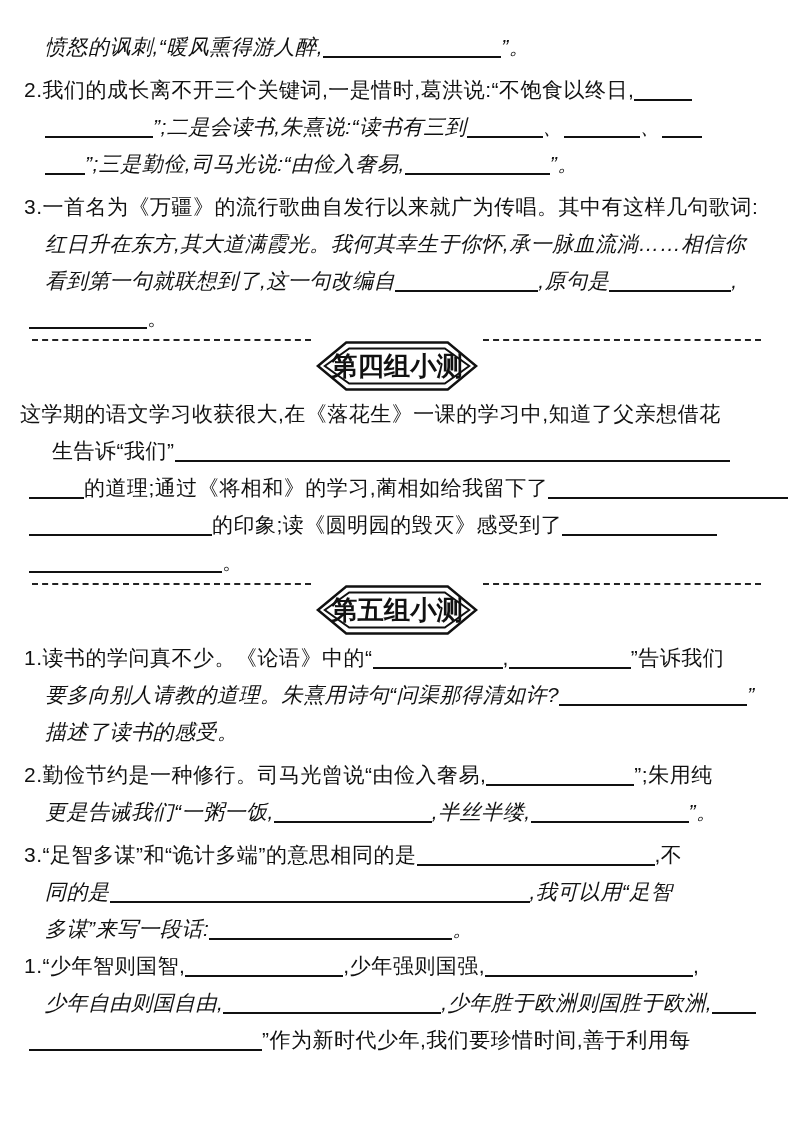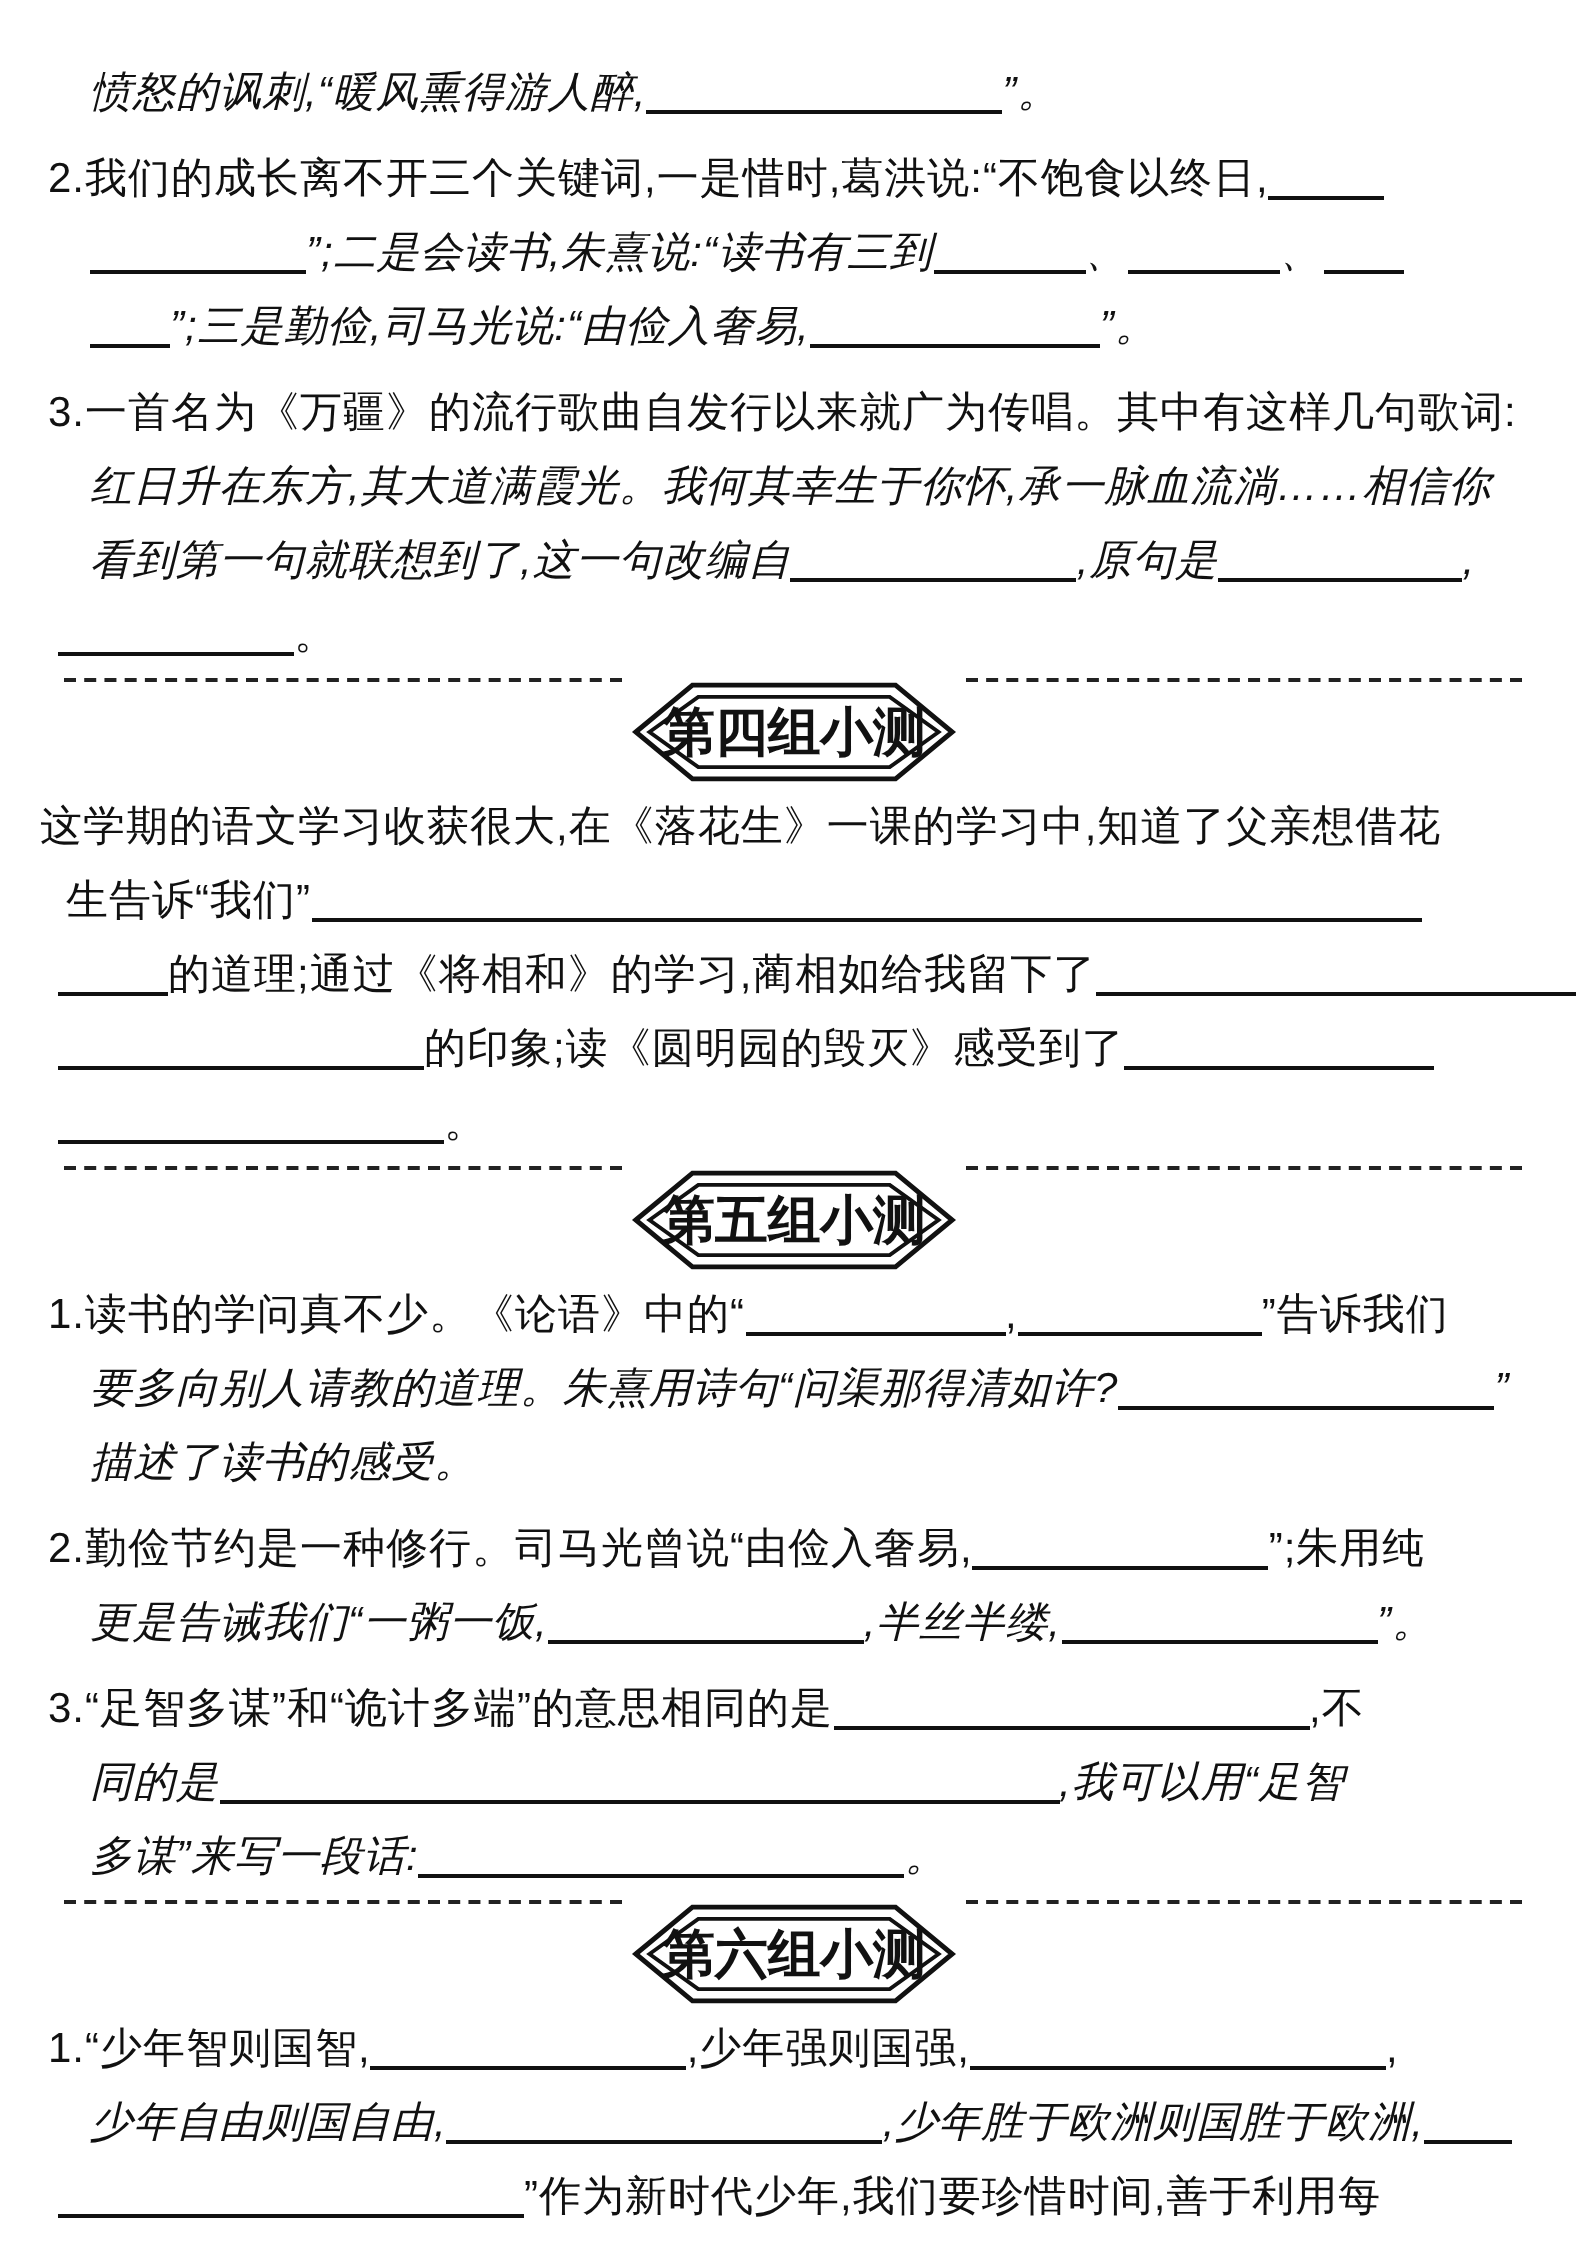--- a/index.html
+++ b/index.html
@@ -7,21 +7,21 @@
     width:793px;height:1122px;overflow:hidden;
     background:#ffffff;color:#111;
     font-family:"Liberation Sans","DejaVu Sans",sans-serif;
     font-size:21px;
   }
   .page{padding-top:28px;}
   .line{line-height:37px;height:37px;white-space:nowrap;}
   .line.new{margin-top:6px;}
   .ind-num{padding-left:24px;}
   .ind-cont{padding-left:45px;font-style:italic;}
-  .ind-cont2{padding-left:33px;}
+  .ind-cont2{padding-left:52px;}
   .ind-blank{padding-left:29px;}
   .ind-para{padding-left:20px;}
   .txt{letter-spacing:0.5px;}
   .bl{
     display:inline-block;height:20px;
     border-bottom:2px solid #111;
     vertical-align:-4px;
   }
   .hex-row{
     display:flex;align-items:flex-start;
@@ -73,26 +73,17 @@
         <div class="dash"></div>
       </div>
       <div class="line ind-num"><span class="txt">1.读书的学问真不少。《论语》中的“</span><span class="bl" style="width: 130px;"></span><span class="txt">,</span><span class="bl" style="width: 122px;"></span><span class="txt">”告诉我们</span></div>
       <div class="line ind-cont"><span class="txt">要多向别人请教的道理。朱熹用诗句“问渠那得清如许?</span><span class="bl" style="width: 188px;"></span><span class="txt">”</span></div>
       <div class="line ind-cont"><span class="txt">描述了读书的感受。</span></div>
       <div class="line ind-num new"><span class="txt">2.勤俭节约是一种修行。司马光曾说“由俭入奢易,</span><span class="bl" style="width: 148px;"></span><span class="txt">”;朱用纯</span></div>
       <div class="line ind-cont"><span class="txt">更是告诫我们“一粥一饭,</span><span class="bl" style="width: 158px;"></span><span class="txt">,半丝半缕,</span><span class="bl" style="width: 158px;"></span><span class="txt">”。</span></div>
       <div class="line ind-num new"><span class="txt">3.“足智多谋”和“诡计多端”的意思相同的是</span><span class="bl" style="width: 238px;"></span><span class="txt">,不</span></div>
       <div class="line ind-cont"><span class="txt">同的是</span><span class="bl" style="width: 420px;"></span><span class="txt">,我可以用“足智</span></div>
       <div class="line ind-cont"><span class="txt">多谋”来写一段话:</span><span class="bl" style="width: 243px;"></span><span class="txt">。</span></div>
-      <div class="hex-row">
-        <div class="dash"></div>
-        <svg viewBox="0 0 170 54" class="hex">
-          <polygon points="4,27 33,3 137,3 166,27 137,51 33,51" class="hex-outer"></polygon>
-          <polygon points="11,27 36,9 134,9 159,27 134,45 36,45" class="hex-inner"></polygon>
-          <text x="85" y="36" text-anchor="middle" class="hex-label">第六组小测</text>
-        </svg>
-        <div class="dash"></div>
-      </div>
       <div class="line ind-num"><span class="txt">1.“少年智则国智,</span><span class="bl" style="width: 158px;"></span><span class="txt">,少年强则国强,</span><span class="bl" style="width: 208px;"></span><span class="txt">,</span></div>
       <div class="line ind-cont"><span class="txt">少年自由则国自由,</span><span class="bl" style="width: 218px;"></span><span class="txt">,少年胜于欧洲则国胜于欧洲,</span><span class="bl" style="width: 44px;"></span></div>
       <div class="line ind-blank"><span class="bl" style="width: 233px;"></span><span class="txt">”作为新时代少年,我们要珍惜时间,善于利用每</span></div>
     </div>
 </div>
 
 </body></html>

